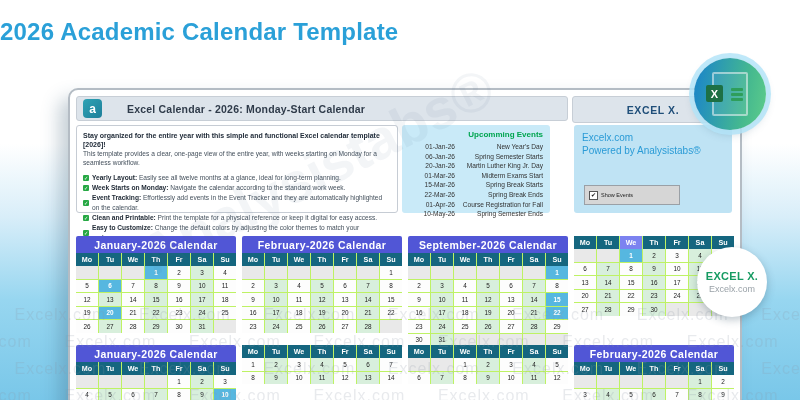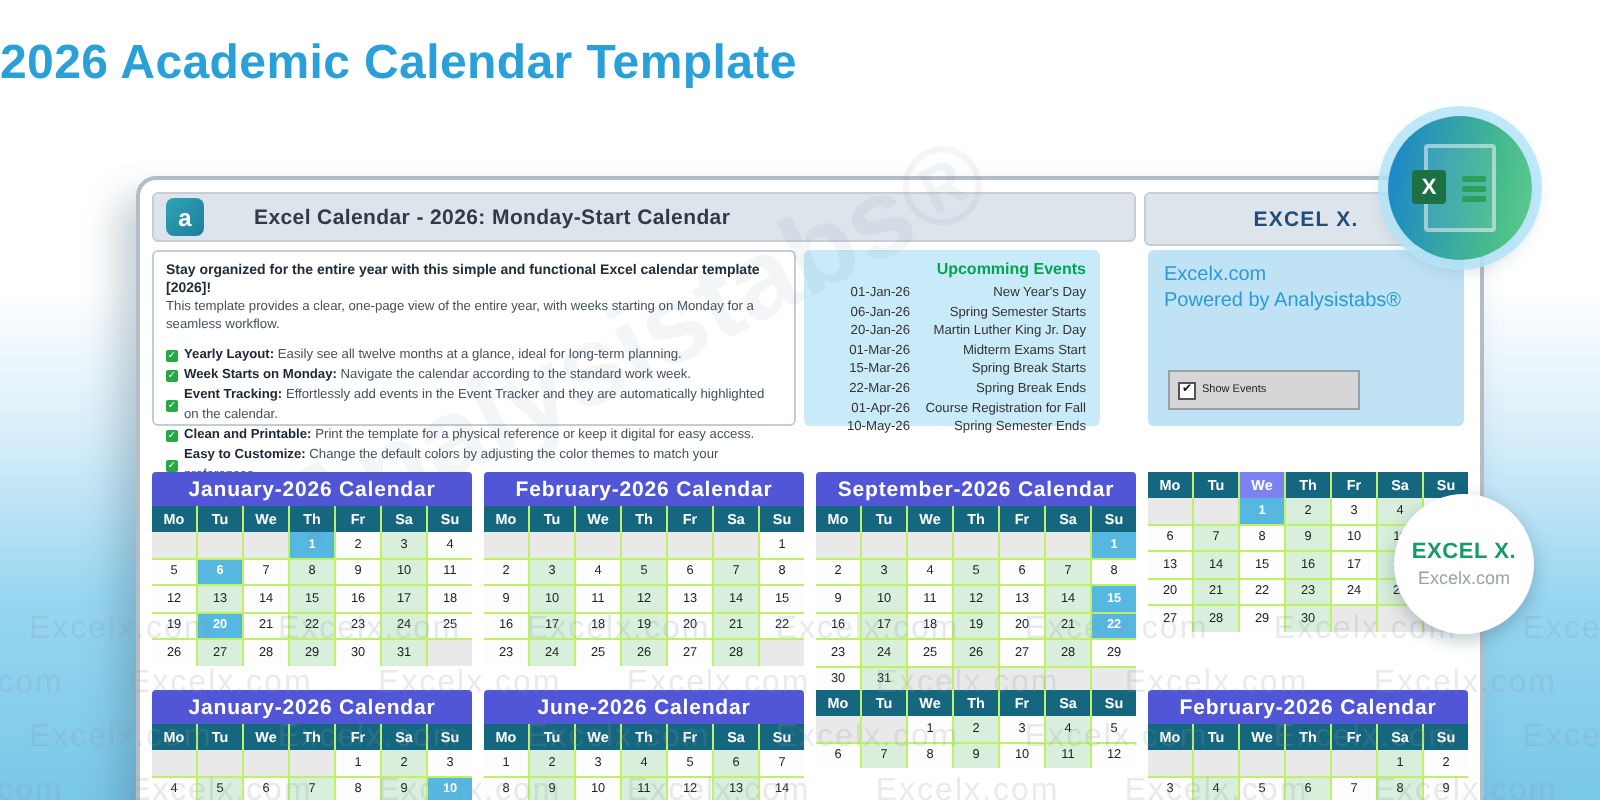--- a/index.html
+++ b/index.html
@@ -432,21 +432,20 @@
           <div class="cal-cell plain">4</div>
           <div class="cal-cell band">5</div>
           <div class="cal-cell plain">6</div>
           <div class="cal-cell band">7</div>
           <div class="cal-cell plain">8</div>
           <div class="cal-cell band">9</div>
           <div class="cal-cell event">10</div>
         </div>
     </div>
     <div class="month">
-      <div class="cal-title">June-2026  Calendar</div>
       <div class="cal-dayrow">
           <div class="cal-dh">Mo</div>
           <div class="cal-dh">Tu</div>
           <div class="cal-dh">We</div>
           <div class="cal-dh">Th</div>
           <div class="cal-dh">Fr</div>
           <div class="cal-dh">Sa</div>
           <div class="cal-dh">Su</div>
         </div>
       <div class="cal-grid">

